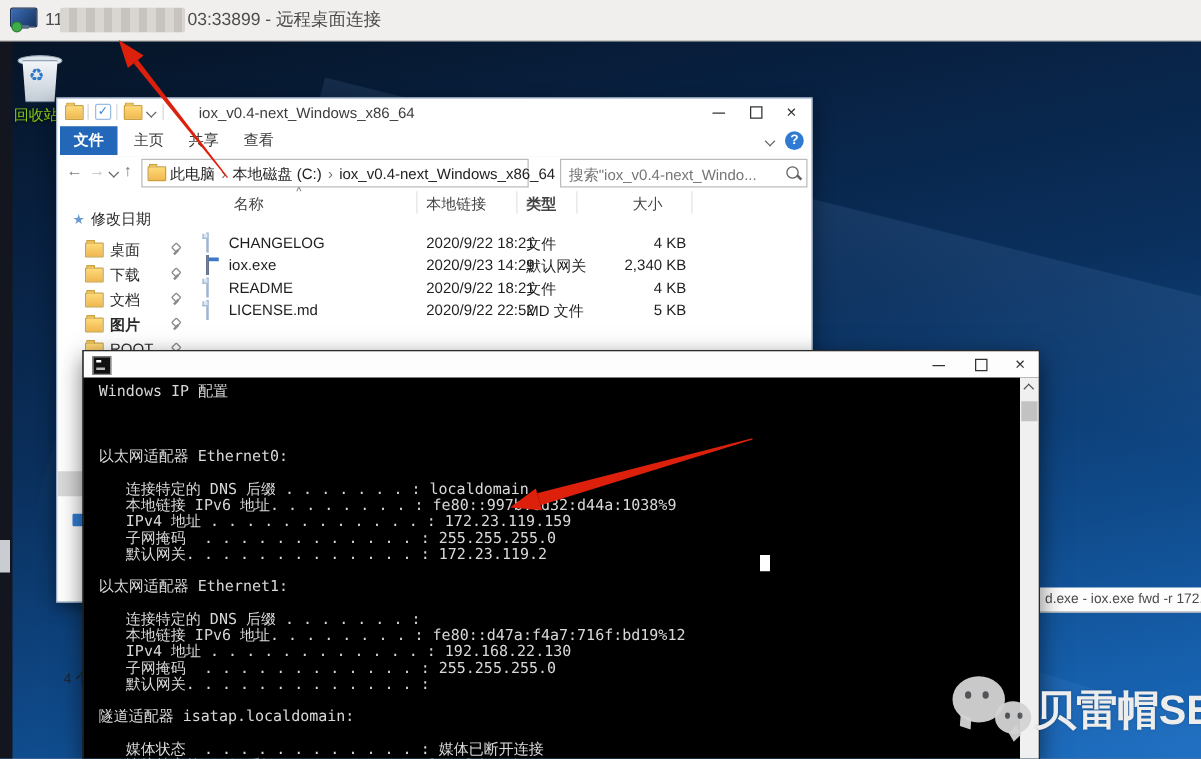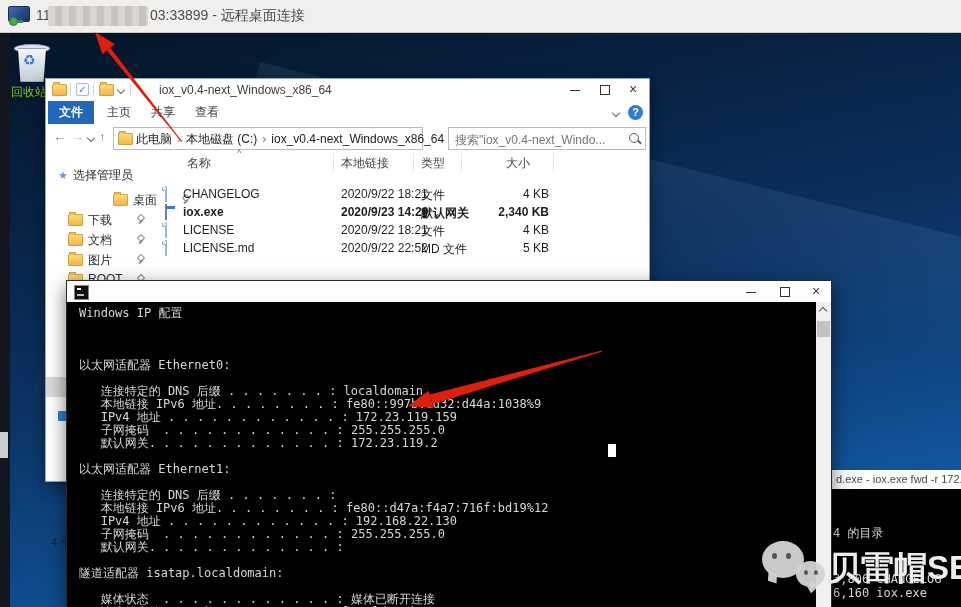--- a/index.html
+++ b/index.html
@@ -154,25 +154,20 @@
 
   <div class="abs bin">
     <div class="lid"></div>
     <div class="body"></div>
     <div class="glyph">♻</div>
   </div>
   <div class="abs bin-label">回收站</div>
 
   <div class="abs bgwin-title">
     <span>d.exe - iox.exe  fwd -r 172.23</span>
-  </div>
-  <div class="abs bgwin-body" id="bgwin-body">
-    <div style="left:3px;top:36px;">4 的目录</div>
-    <div style="left:3px;top:83px;">3,806 CHANGELOG</div>
-    <div style="left:3px;top:97px;">6,160 iox.exe</div>
   </div>
 
   <div class="abs explorer">
     <div class="ex-titlebar">
       <div class="qat mini-folder" style="left:6px;"></div>
       <div class="sepv" style="left:24px;"></div>
       <div class="qcheck" style="left:30px;">✓</div>
       <div class="sepv" style="left:47px;"></div>
       <div class="qat mini-folder" style="left:53px;"></div>
       <span class="chev" style="position:absolute;left:72px;top:8px;"></span>
@@ -206,67 +201,67 @@
         <div class="refresh-btn">↻</div>
       </div>
       <div class="search-box">
         <div class="search-text">搜索"iox_v0.4-next_Windo...</div>
         <div class="mag"></div>
       </div>
     </div>
 
     <div class="ex-body">
       <div class="sidebar">
-        <div class="sb-root"><span class="star">★</span><span>选择管理员</span></div>
+        <div class="sb-root"><span class="star">★</span><span>修改日期</span></div>
         <div id="sidebar-items">
-            <div class="sb-item" style="top: 37px; margin-left: 45px;">
+            <div class="sb-item" style="top: 37px;">
               <span class="mini-folder"></span>
               <span class="sb-label">桌面</span>
               <span class="pin"></span>
             </div>
             <div class="sb-item" style="top: 57px;">
               <span class="mini-folder"></span>
               <span class="sb-label">下载</span>
               <span class="pin"></span>
             </div>
             <div class="sb-item" style="top: 77px;">
               <span class="mini-folder"></span>
               <span class="sb-label">文档</span>
               <span class="pin"></span>
             </div>
-            <div class="sb-item" style="top: 97px;">
+            <div class="sb-item" style="top: 97px; font-weight: bold;">
               <span class="mini-folder"></span>
               <span class="sb-label">图片</span>
               <span class="pin"></span>
             </div>
             <div class="sb-item" style="top: 117px; padding-left: 36px;">
               <span class="mini-folder"></span>
               <span class="sb-label">ROOT</span>
               <span class="pin"></span>
             </div>
           </div>
         <div class="sel-band"></div>
         <div class="net-frag"></div>
         <div class="status-text">4 个</div>
       </div>
 
       <div class="flist">
         <div class="sortup">^</div>
         <div class="fhead" style="left:38px;">名称</div>
         <div class="fhead" style="left:192px;">本地链接</div>
-        <div class="fhead" style="left:272px;">类型</div>
+        <div class="fhead" style="left:272px;font-weight:bold;">类型</div>
         <div class="fhead" style="left:357px;">大小</div>
         <div class="hdiv" style="left:184px;"></div>
         <div class="hdiv" style="left:264px;"></div>
         <div class="hdiv" style="left:312px;"></div>
         <div class="hdiv" style="left:404px;"></div>
         <div id="file-rows">
             <div class="frow" style="top: 33px;"><span class="ficon doc"></span><span class="fname">CHANGELOG</span><span class="fdate">2020/9/22 18:21</span><span class="ftype">文件</span><span class="fsize">4 KB</span></div>
-            <div class="frow" style="top: 51px; font-weight: bold;"><span class="ficon appicon"></span><span class="fname">iox.exe</span><span class="fdate">2020/9/23 14:29</span><span class="ftype">默认网关</span><span class="fsize">2,340 KB</span></div>
-            <div class="frow" style="top: 69px;"><span class="ficon doc"></span><span class="fname">LICENSE</span><span class="fdate">2020/9/22 18:21</span><span class="ftype">文件</span><span class="fsize">4 KB</span></div>
+            <div class="frow" style="top: 51px;"><span class="ficon appicon"></span><span class="fname">iox.exe</span><span class="fdate">2020/9/23 14:29</span><span class="ftype">默认网关</span><span class="fsize">2,340 KB</span></div>
+            <div class="frow" style="top: 69px;"><span class="ficon doc"></span><span class="fname">README</span><span class="fdate">2020/9/22 18:21</span><span class="ftype">文件</span><span class="fsize">4 KB</span></div>
             <div class="frow" style="top: 87px;"><span class="ficon doc"></span><span class="fname">LICENSE.md</span><span class="fdate">2020/9/22 22:52</span><span class="ftype">MD 文件</span><span class="fsize">5 KB</span></div>
           </div>
       </div>
     </div>
   </div>
 
   <div class="abs cmd">
     <div class="cmd-titlebar">
       <div class="cmd-icon"></div>
       <div class="win-btn wb-min" style="right:68px;"></div>

